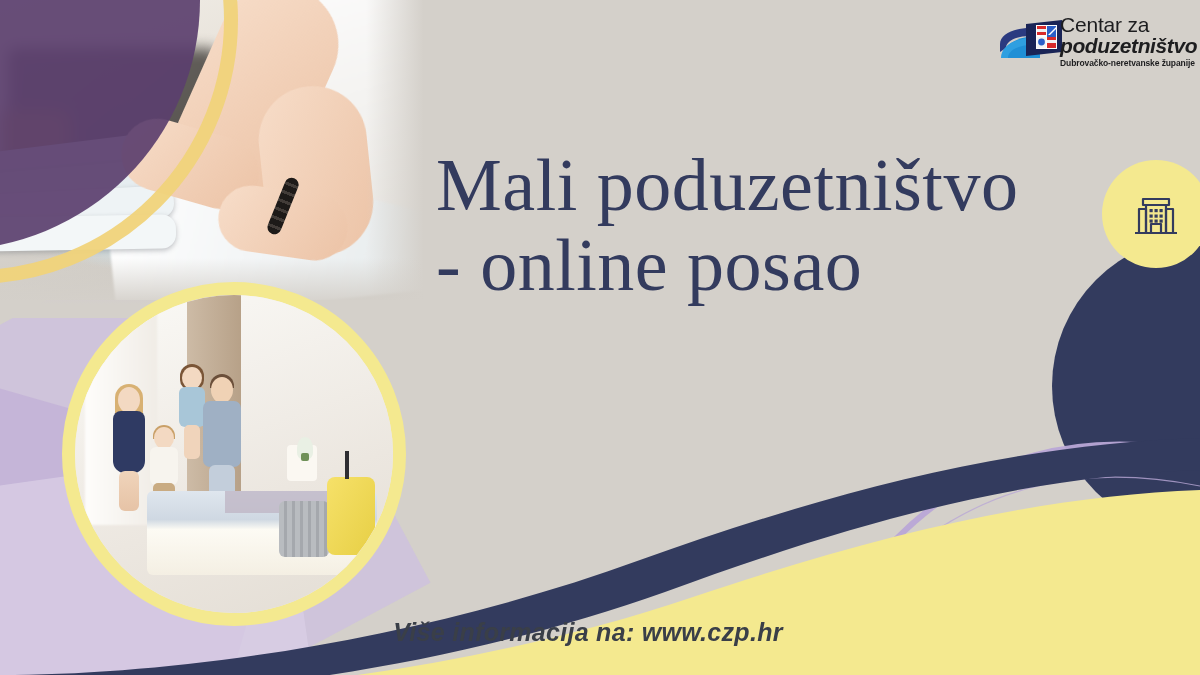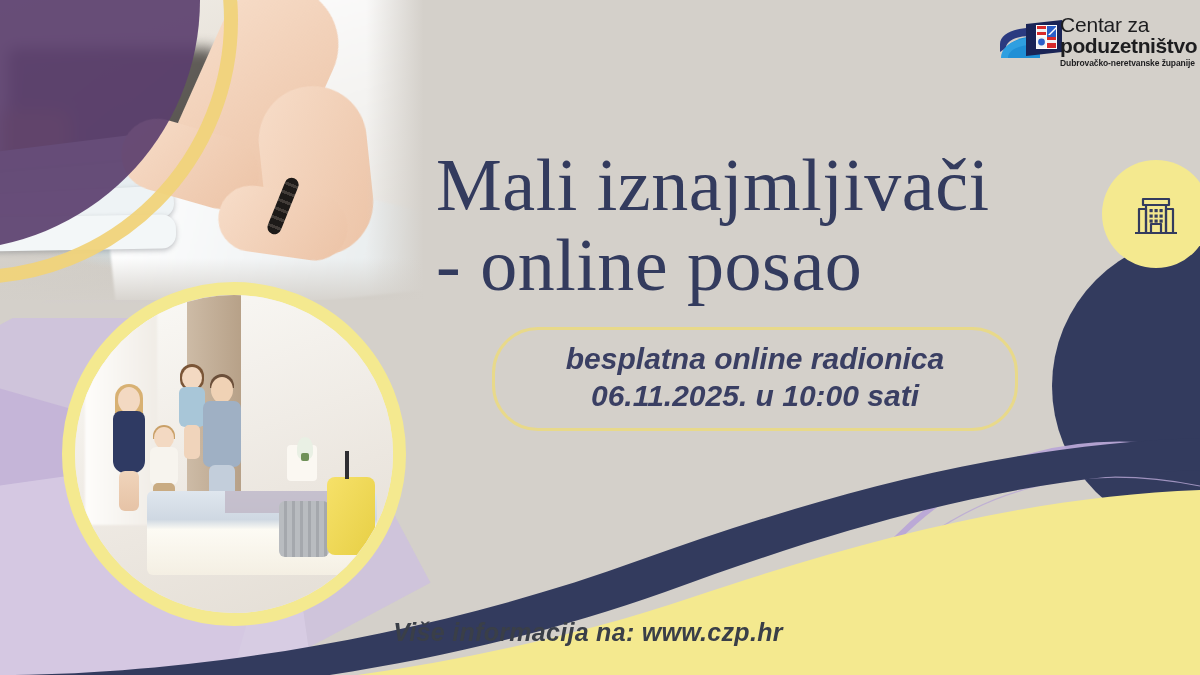--- a/index.html
+++ b/index.html
@@ -166,21 +166,21 @@
     position:absolute;left:0;top:618px;width:1176px;text-align:center;
     color:#3a3f48;font-style:italic;font-weight:600;font-size:25px;
     letter-spacing:.3px;
   }
 
   
   .logo{position:absolute;left:996px;top:8px;width:200px;height:72px;}
   .logo-mark{position:absolute;left:0;top:6px;width:78px;height:58px;}
   .logo-text{position:absolute;left:64px;top:6px;width:138px;color:#1d1d1f;}
   .logo-l1{font-size:21px;font-weight:400;line-height:1;letter-spacing:-.2px;}
-  .logo-l2{font-size:21px;font-weight:700;line-height:1.05;letter-spacing:-.4px;}
+  .logo-l2{font-size:21px;font-weight:700;line-height:1.05;letter-spacing:-.4px;font-style:italic;}
   .logo-l3{font-size:8.5px;font-weight:700;line-height:1.2;letter-spacing:-.1px;margin-top:1px;}
 </style>
 </head>
 <body>
 
 <div id="poster">
 
   <div class="layer lav-a"></div>
   <div class="layer lav-b"></div>
   <div class="layer lav-c"></div>
@@ -280,28 +280,24 @@
       <path d="M1040 675 C 1090 640, 1140 626, 1200 630" stroke-width="1.2" opacity=".8"></path>
     </g>
   </svg>
 
   <svg class="layer band" viewBox="0 0 1200 675">
     <path d="M0 675 C 180 675, 420 640, 640 560 C 830 492, 1010 444, 1200 438 L1200 470 C 1020 476, 850 524, 665 592 C 440 672, 200 700, 0 700 Z" fill="#333b5e"></path>
     <path d="M0 700 C 220 700, 470 672, 690 598 C 880 534, 1040 496, 1200 490 L1200 675 L0 675 Z" fill="#f4e98f"></path>
   </svg>
 
   <div class="title">
-    <span>Mali iznajmljivači</span>
+    <span>Mali poduzetništvo</span>
     <span class="l2">- online posao</span>
   </div>
 
-  <div class="pill">
-    <span>besplatna online radionica</span>
-    <span class="p2">06.11.2025. u 10:00 sati</span>
-  </div>
 
   <div class="footer-text">Više informacija na: www.czp.hr</div>
 
   <div class="logo">
     <svg class="logo-mark" viewBox="0 0 78 58">
       <path d="M4 38 L4 30 C 4 20, 18 14, 34 14 L34 22 C 20 22, 10 27, 10 34 Z" fill="#2b3a80"></path>
       <path d="M6 44 C 6 30, 22 22, 44 22 L44 44 Z" fill="#1f8fd6"></path>
       <path d="M5 44 C 5 31, 21 23, 44 23 L44 30 C 24 30, 12 36, 12 44 Z" fill="#2f9fe0"></path>
       <path d="M30 10 L66 6 L66 38 L30 42 Z" fill="#1a2456"></path>
       <rect x="40" y="11" width="21" height="24" fill="#fdfdfd"></rect>

